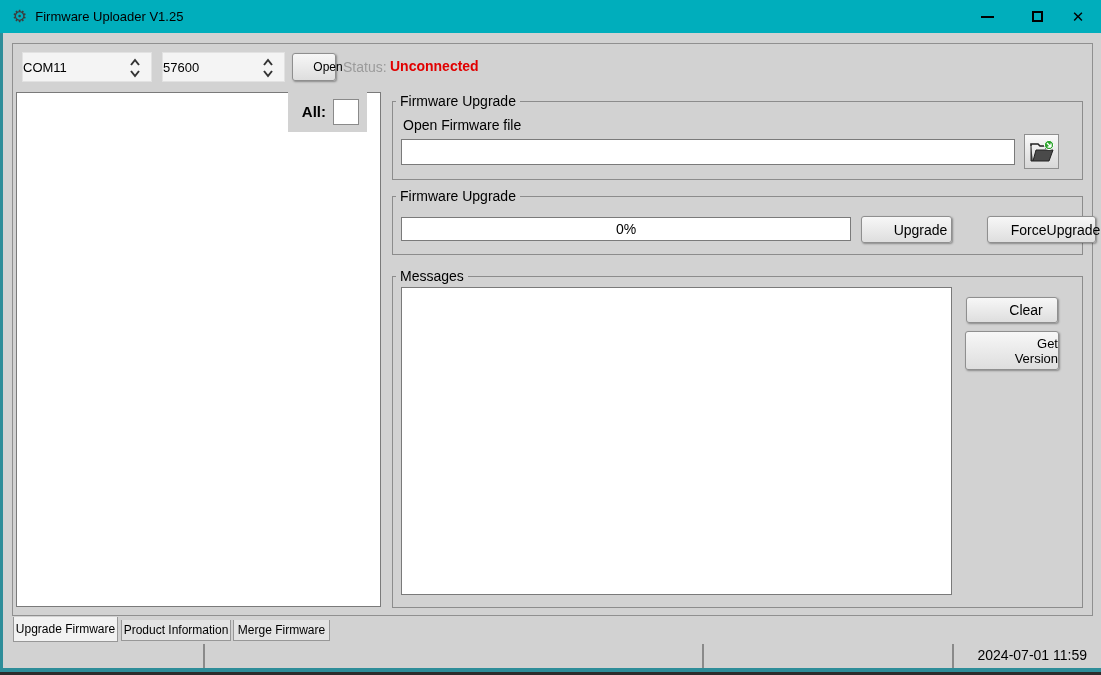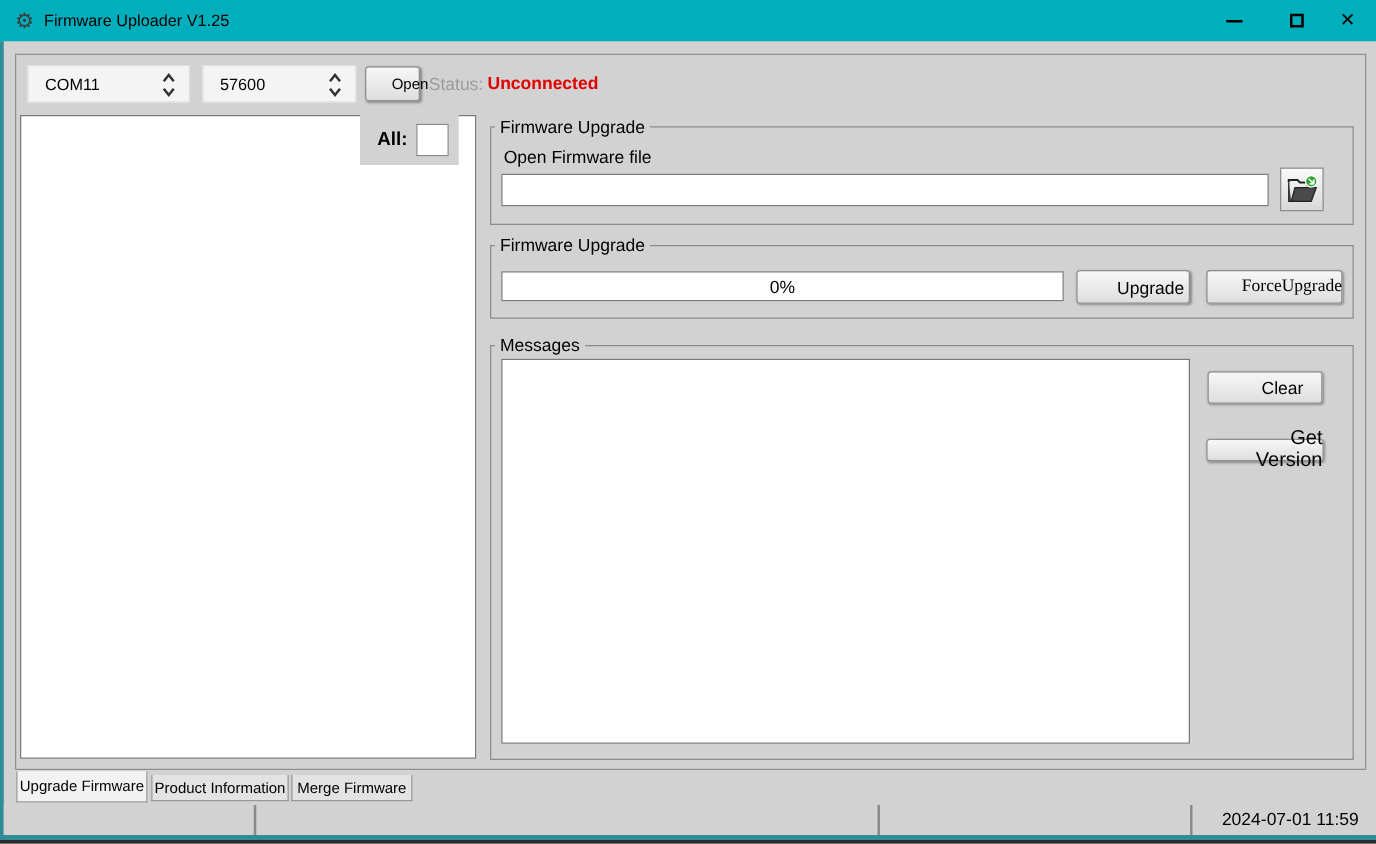--- a/index.html
+++ b/index.html
@@ -19,21 +19,21 @@
   .glyph-min  { width:13px; height:2px; background:#000; }
   .glyph-max  { width:11px; height:11px; border:2px solid #000; }
   .glyph-close{ font-size:15px; color:#000; line-height:1; }
 
   .edge-left   { position:absolute; left:0; top:33px; width:3px; height:639px; background:#2e8d99; }
   .edge-bottom { position:absolute; left:0; top:668px; width:1101px; height:4px; background:#2e8d99; }
   .edge-dark   { position:absolute; left:0; top:672px; width:1101px; height:3px; background:#2c2c2c; }
 
   
   .combo { position:absolute; height:30px; background:#f4f4f4; border:1px solid #e2e2e2;
-           display:flex; align-items:center; font-size:13px; color:#000; padding-left:13px; }
+           display:flex; align-items:center; font-size:13px; color:#000; }
   .combo .spin { position:absolute; right:9px; top:4px; }
   .combo-com  { left:22px;  top:52px; width:130px; }
   .combo-baud { left:162px; top:52px; width:123px; }
   .btn { background:linear-gradient(#f7f7f7,#dedede); border:1px solid #8f8f8f; border-radius:3px;
          box-shadow:1px 1px 2px rgba(0,0,0,.35); color:#000; text-align:right; cursor:default;
          display:flex; align-items:center; justify-content:center;padding-left:28px; }
   .open-btn { position:absolute; left:292px; top:53px; width:44px; height:28px; font-size:12px; }
   .status-label { position:absolute; left:343px; top:59px; font-size:14px; color:#9b9b9b;text-align:center; }
   .status-value { position:absolute; left:390px; top:58px; font-size:14px; font-weight:bold; color:#e10000; }
 
@@ -61,27 +61,27 @@
   .file-input { position:absolute; left:401px; top:139px; width:614px; height:26px;
                 background:#fff; border:1px solid #7a7a7a; font:13px "Liberation Sans",sans-serif; padding:0 5px; }
   .folder-btn { position:absolute; left:1024px; top:134px; width:35px; height:35px;
                 background:linear-gradient(#fafafa,#d8d8d8); border:1px solid #8f8f8f;
                 display:flex; align-items:center; justify-content:center; }
 
   .progress { position:absolute; left:401px; top:217px; width:450px; height:24px;
               background:#fff; border:1px solid #7a7a7a; display:flex;
               align-items:center; justify-content:center; font-size:14px; color:#000; }
   .upgrade-btn { position:absolute; left:861px; top:216px; width:91px;  height:27px; font-size:14px; }
-  .force-btn   { position:absolute; left:965px; top:216px; width:109px; height:27px; font-size:14px;font-family:Liberation Serif, serif; }
+  .force-btn   { position:absolute; left:987px; top:216px; width:109px; height:27px; font-size:14px; }
 
   .msg-area { position:absolute; left:401px; top:287px; width:551px; height:308px;
               background:#fff; border:1px solid #7a7a7a; resize:none;
               font:13px "Liberation Sans",sans-serif; padding:4px; }
   .clear-btn  { position:absolute; left:966px; top:297px; width:92px; height:26px; font-size:14px; }
-  .getver-btn { position:absolute; left:965px; top:331px; width:94px; height:18px; font-size:16px;margin-top:20px; }
+  .getver-btn { position:absolute; left:965px; top:331px; width:94px; height:39px; font-size:13px; }
 
   
   .tab { position:absolute; border:1px solid #979797; border-top:none;
          display:flex; align-items:center; justify-content:center;
          font-size:12px; color:#000; cursor:default; }
   .tab.active { left:13px; top:617px; width:105px; height:25px; background:#f2f2f2; }
   .tab.t2 { left:121px; top:620px; width:110px; height:21px; background:#e3e3e3; }
   .tab.t3 { left:233px; top:620px; width:97px;  height:21px; background:#e3e3e3; }
 
   

